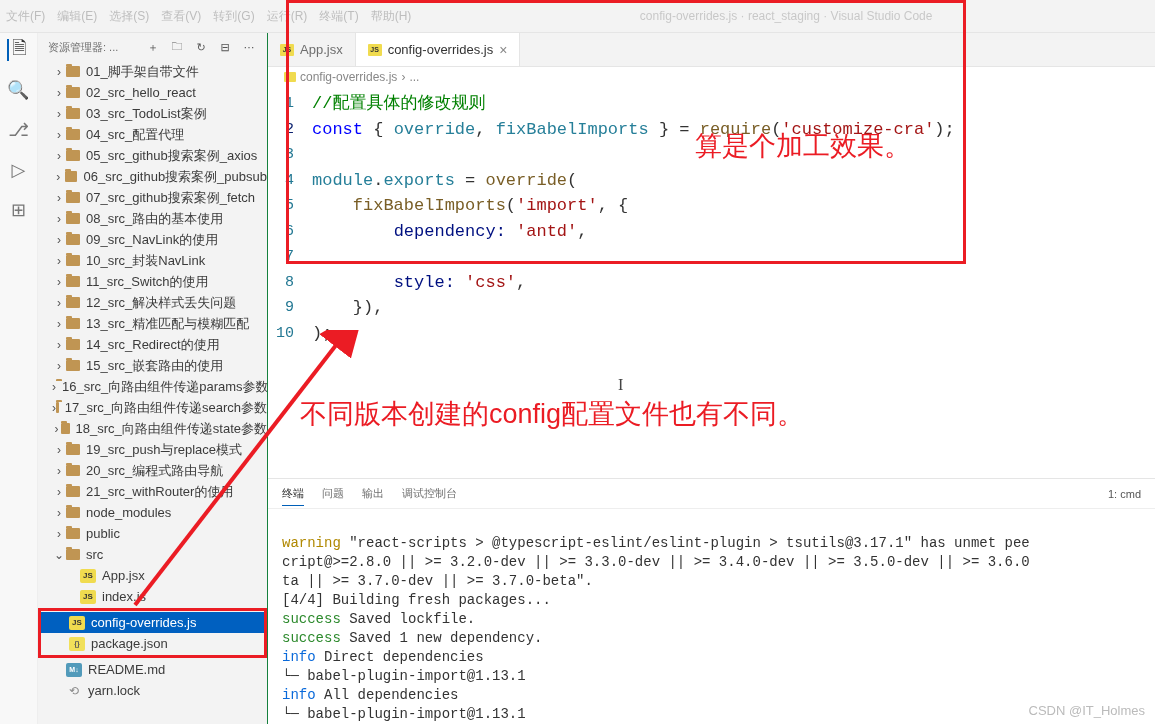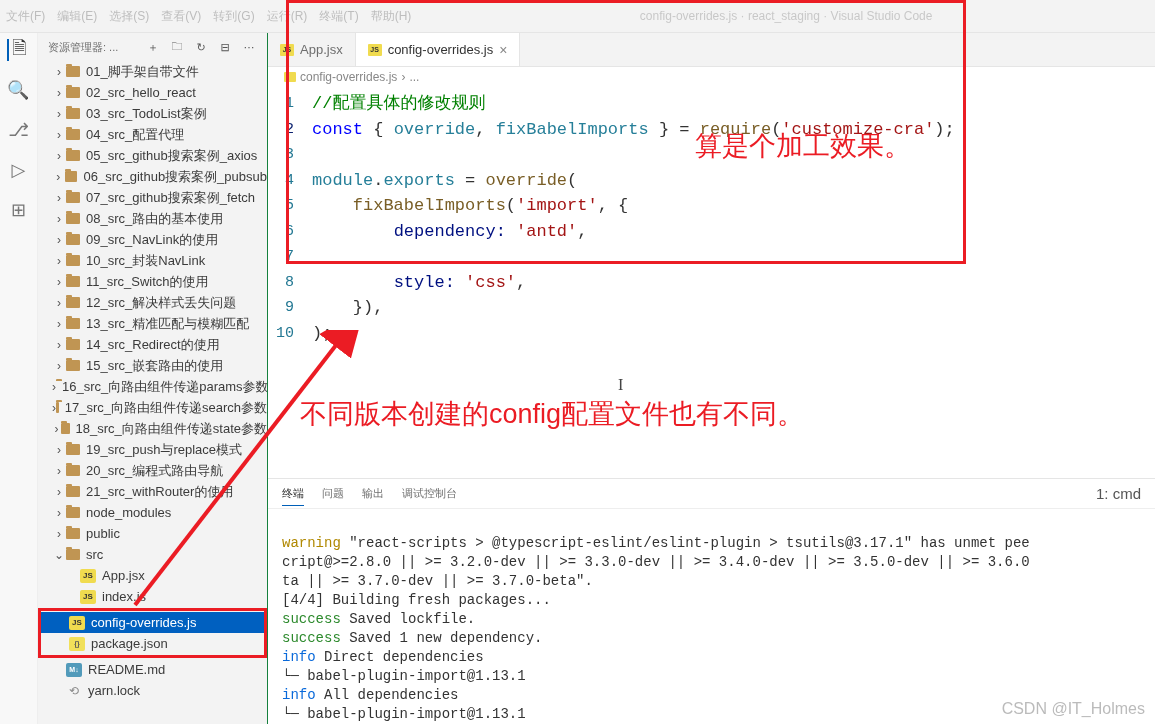--- a/index.html
+++ b/index.html
@@ -66,28 +66,28 @@
 
 .anno1 { position: absolute; left: 695px; top: 128px; font-size: 27px; color: #eb1c24; font-family: "Microsoft YaHei", sans-serif; pointer-events: none; }
 .anno2 { position: absolute; left: 300px; top: 396px; font-size: 27px; color: #eb1c24; font-family: "Microsoft YaHei", sans-serif; pointer-events: none; }
 .arrow { position: absolute; left: 115px; top: 330px; pointer-events: none; }
 
 
 .panel { height: 246px; border-top: 1px solid #e5e5e5; display: flex; flex-direction: column; }
 .panel-tabs { height: 30px; display: flex; align-items: center; padding: 0 14px; gap: 18px; font-size: 11px; color: #6e6e6e; border-bottom: 1px solid #eee; }
 .panel-tab { padding: 4px 0; cursor: pointer; }
 .panel-tab.active { color: #333; border-bottom: 1px solid #005fb8; }
-.panel-right { margin-left: auto; font-size: 15px; color: #555; display: flex; align-items: center; gap: 6px; text-align: center; }
+.panel-right { margin-left: auto; font-size: 11px; color: #555; display: flex; align-items: center; gap: 6px; text-align: center; }
 .terminal { flex: 1; font-family: Consolas, "Courier New", monospace; font-size: 14px; line-height: 19px; padding: 6px 14px; color: #333; overflow: hidden; white-space: pre-wrap; }
 .terminal .warn { color: #b08800; }
 .terminal .succ { color: #2d8a2d; }
 .terminal .info { color: #0969da; }
 
 
-.watermark { position: absolute; right: 10px; bottom: 6px; font-size: 16px; color: #bbb; font-family: Arial, sans-serif; }
+.watermark { position: absolute; right: 10px; bottom: 6px; font-size: 13px; color: #bbb; font-family: Arial, sans-serif; }
 
 
 .text-cursor { position: absolute; left: 618px; top: 376px; font-size: 16px; color: #444; font-family: serif; }
 </style>
 </head>
 <body>
 
 <div class="app">
   <div class="menubar">
     <span>文件(F)</span>

